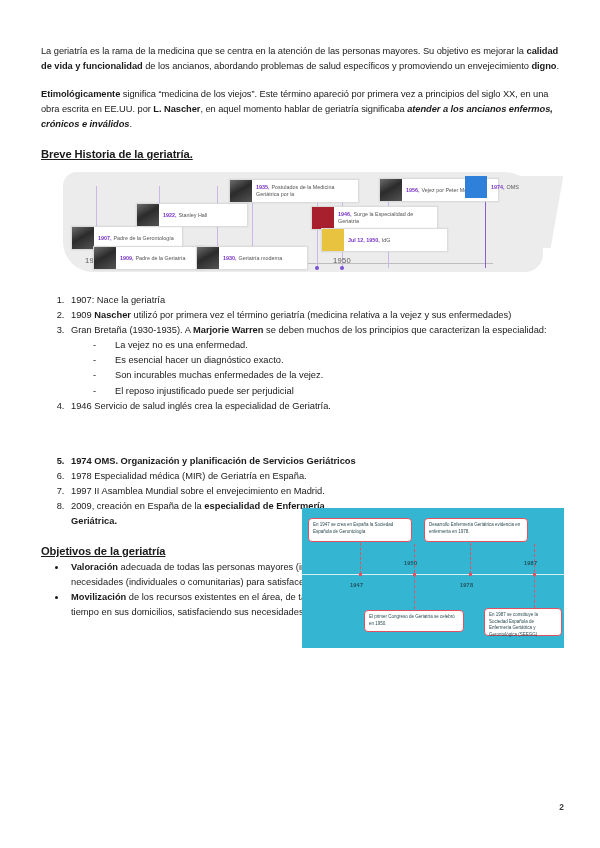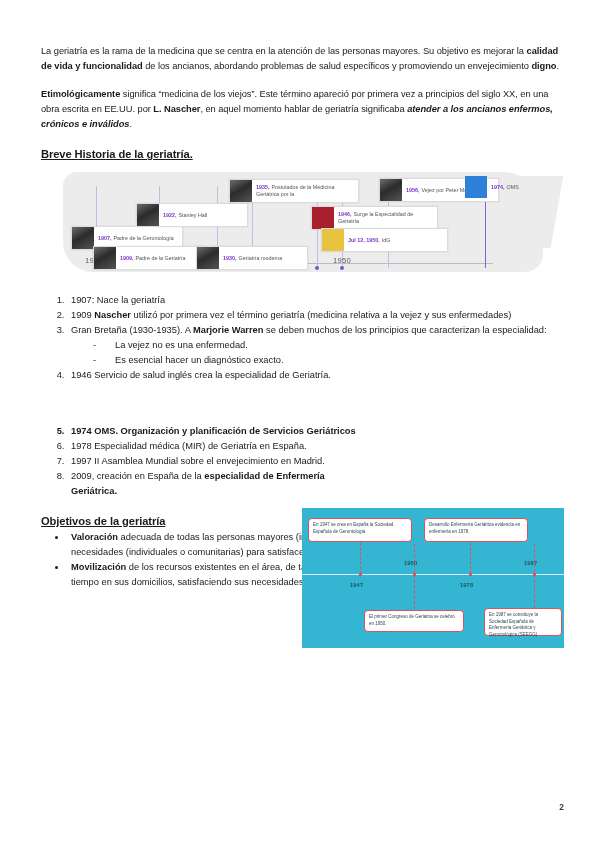--- a/index.html
+++ b/index.html
@@ -359,20 +359,22 @@
 
     <div class="spacer-sm"></div>
 
     <ol class="num-list">
       <li>1907: Nace la geriatría</li>
       <li>1909 <b>Nascher</b> utilizó por primera vez el término geriatría (medicina relativa a la vejez y sus enfermedades)</li>
       <li>Gran Bretaña (1930-1935). A <b>Marjorie Warren</b> se deben muchos de los principios que caracterizan la especialidad:
         <ul class="sub-dash">
           <li>La vejez no es una enfermedad.</li>
           <li>Es esencial hacer un diagnóstico exacto.</li>
+          <li>Son incurables muchas enfermedades de la vejez.</li>
+          <li class="list-narrow">El reposo injustificado puede ser perjudicial</li>
         </ul>
       </li>
       <li class="list-narrow">1946 Servicio de salud inglés crea la especialidad de Geriatría.</li>
       <li class="list-narrow bold-item">1974 OMS. Organización y planificación de Servicios Geriátricos</li>
       <li class="list-narrow">1978 Especialidad médica (MIR) de Geriatría en España.</li>
       <li class="list-narrow">1997 II Asamblea Mundial sobre el envejecimiento en Madrid.</li>
       <li class="list-narrow">2009, creación en España de la <b>especialidad de Enfermería Geriátrica.</b></li>
     </ol>
 
     <div class="spacer-lg"></div>

